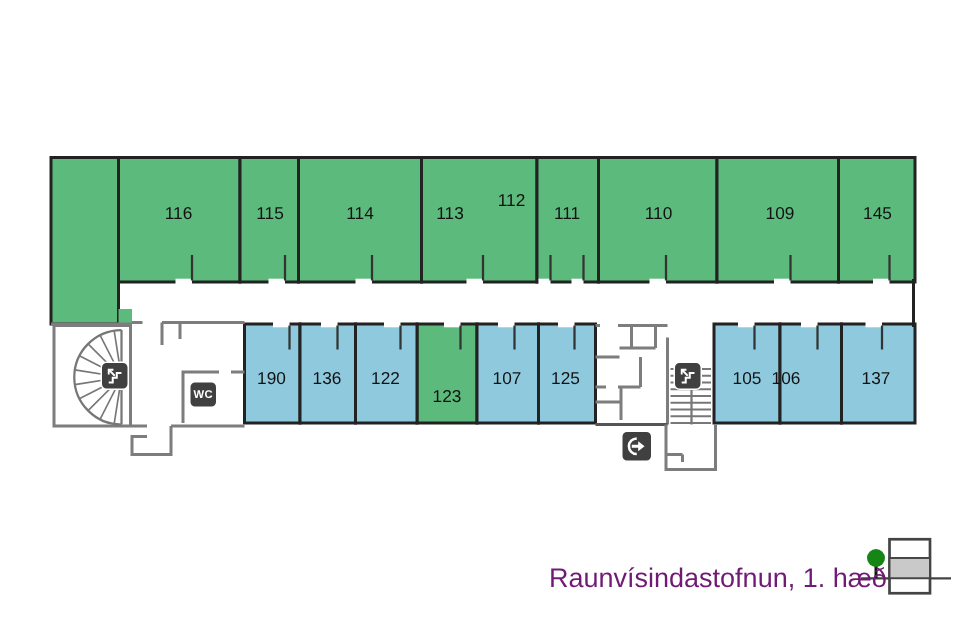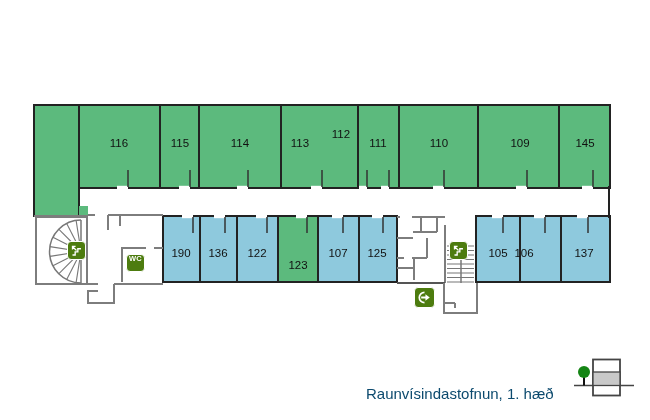--- a/index.html
+++ b/index.html
@@ -6,27 +6,27 @@
   #canvas{
     position:relative;width:650px;height:420px;background:#fff;overflow:hidden;
     font-family:"Liberation Sans", sans-serif;
   }
   #plan{position:absolute;left:0;top:0;}
   .rlabel{
     position:absolute;width:40px;text-align:center;
     font-size:11.5px;color:#111;line-height:13px;
   }
   .picon{
-    position:absolute;background:#4d7c0f;border:1px solid #fff;border-radius:4px;
-    box-sizing:border-box;display:flex;justify-content:center;
+    position:absolute;background:#404040;border:1px solid #fff;border-radius:4px;
+    box-sizing:border-box;display:flex;align-items:center;justify-content:center;
   }
   .picon svg{display:block;}
   .wc-text{font-size:7.5px;font-weight:bold;color:#fff;letter-spacing:.3px;line-height:1;}
   #caption{
-    position:absolute;left:366px;top:375px;font-size:15px;color:#0c4a6e;white-space:nowrap;margin-top:10px;
+    position:absolute;left:366px;top:375px;font-size:18px;color:#701a75;white-space:nowrap;
   }
 </style>
 </head>
 <body>
 
 <div id="canvas">
 
   <svg id="plan" width="650" height="420" viewBox="0 0 650 420">
 
     <g stroke="#222" stroke-width="2">

